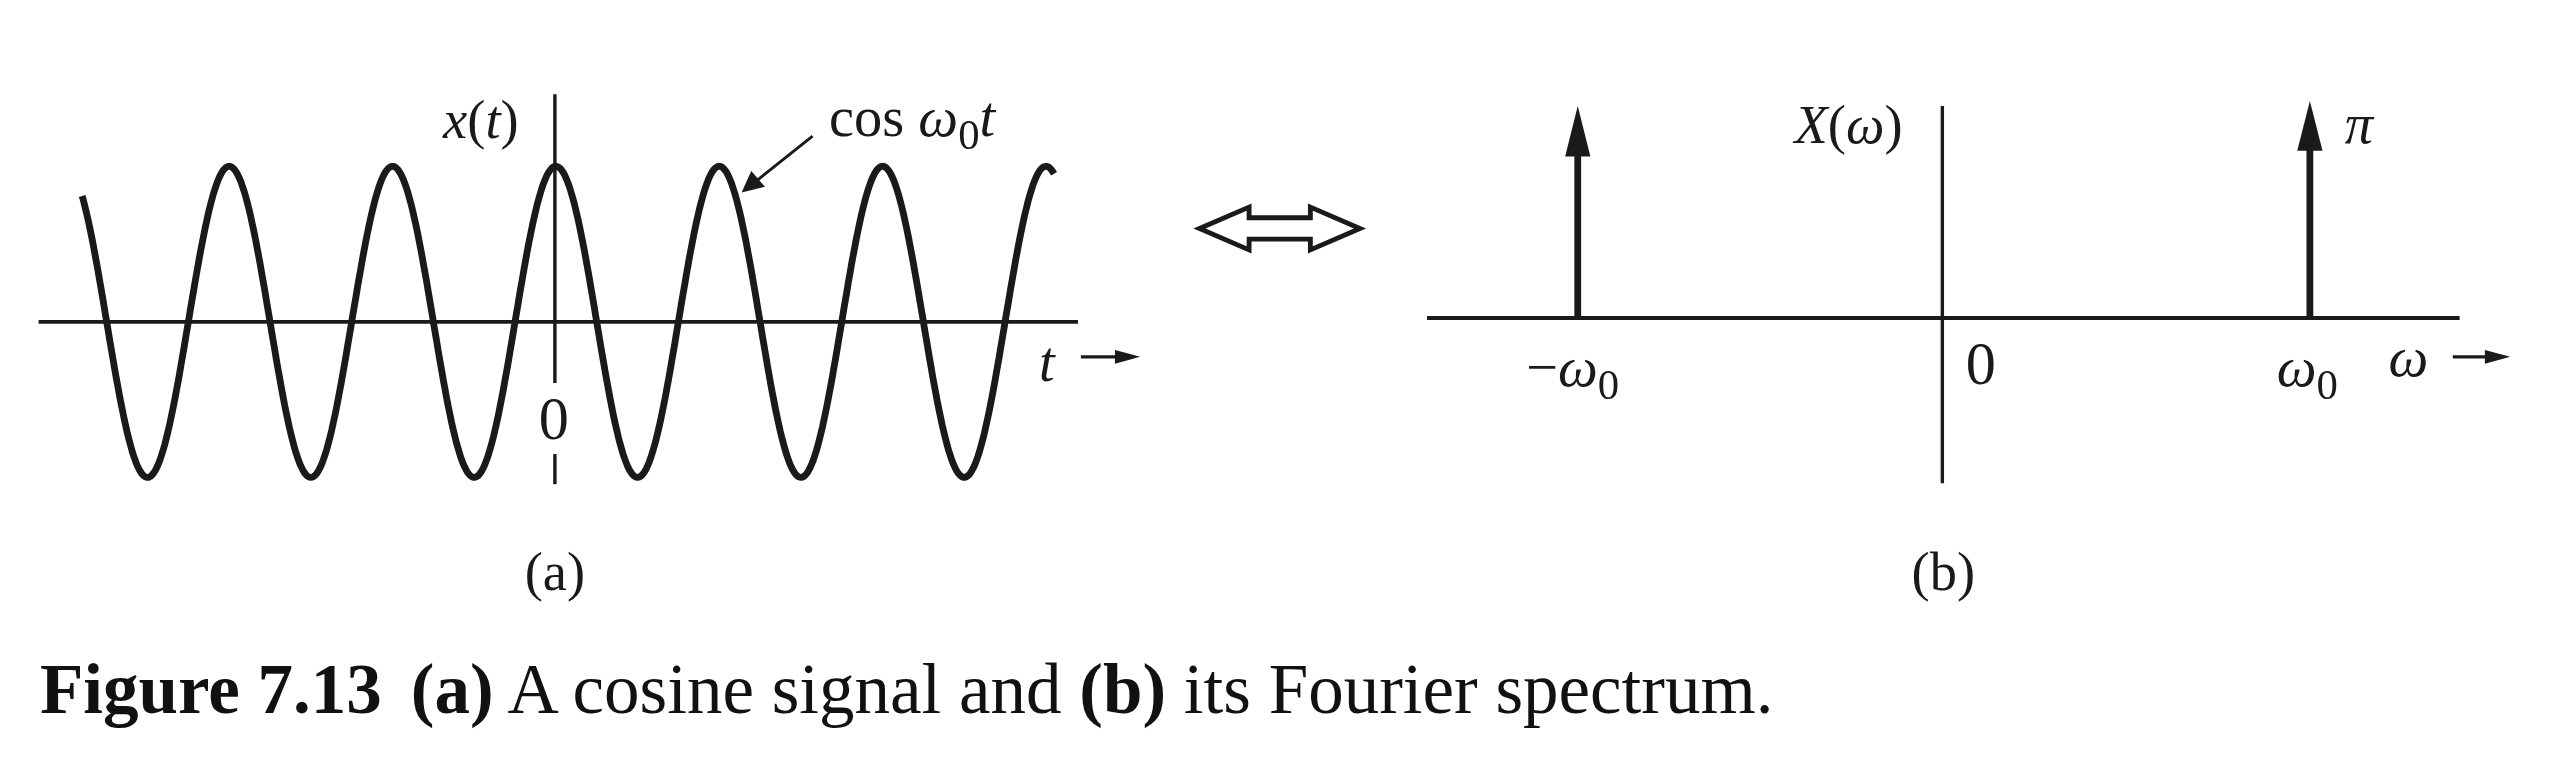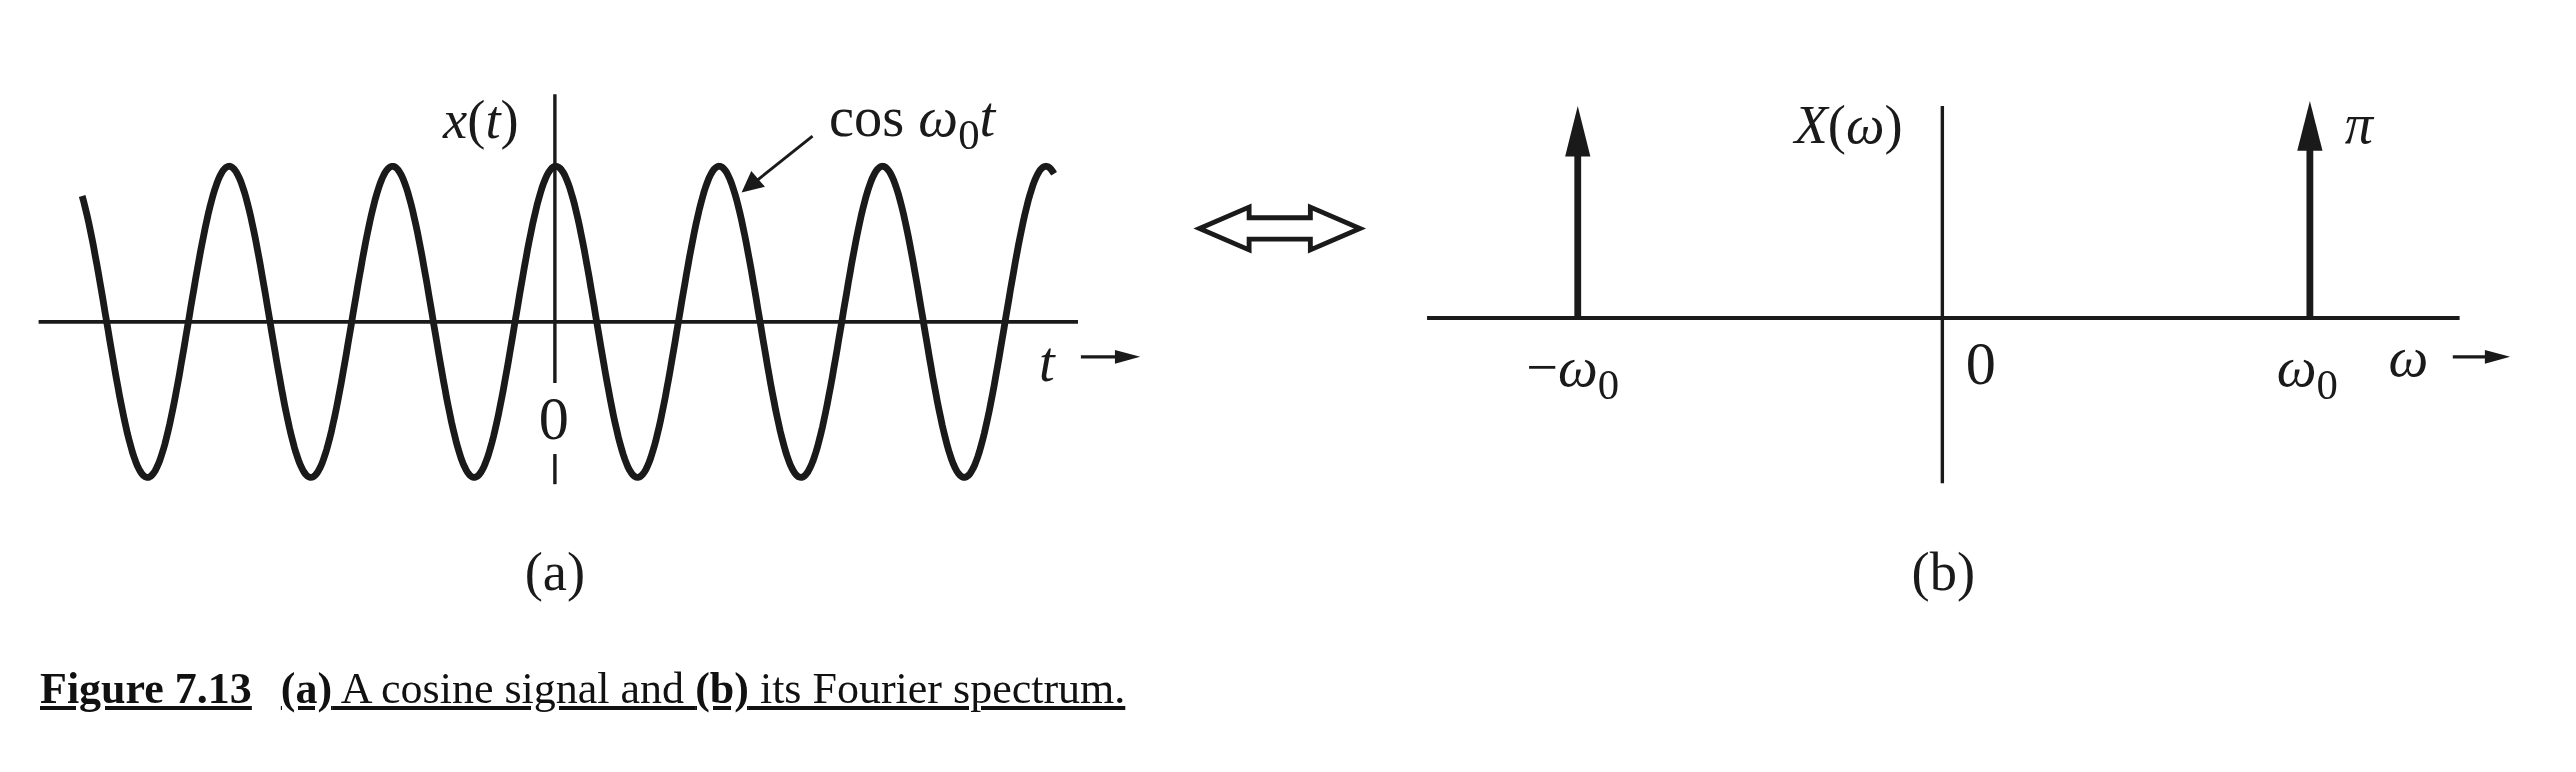--- a/index.html
+++ b/index.html
@@ -24,26 +24,25 @@
     }
     svg text {
       font-family: "Liberation Serif", "DejaVu Serif", serif;
       fill: #1a1a1a;
     }
     .it { font-style: italic; }
     .caption {
       position: absolute;
       left: 40px;
       top: 650px;
-      font-size: 44px;
+      font-size: 71px;
       line-height: 78px;
       white-space: nowrap;
       color: #111111;
       font-family: "Liberation Serif", "DejaVu Serif", serif;
-      text-decoration: underline;
     }
     .caption .bold { font-weight: bold; }
     .caption .gap { display: inline-block; width: 29px; }
   </style>
 </head>
 <body>
 
 <svg id="figure" width="2576" height="772" viewBox="0 0 2648 794" xmlns="http://www.w3.org/2000/svg">
   <defs>
     <marker id="smallArrow" markerWidth="10" markerHeight="8" refX="9" refY="4" orient="auto" markerUnits="userSpaceOnUse">

